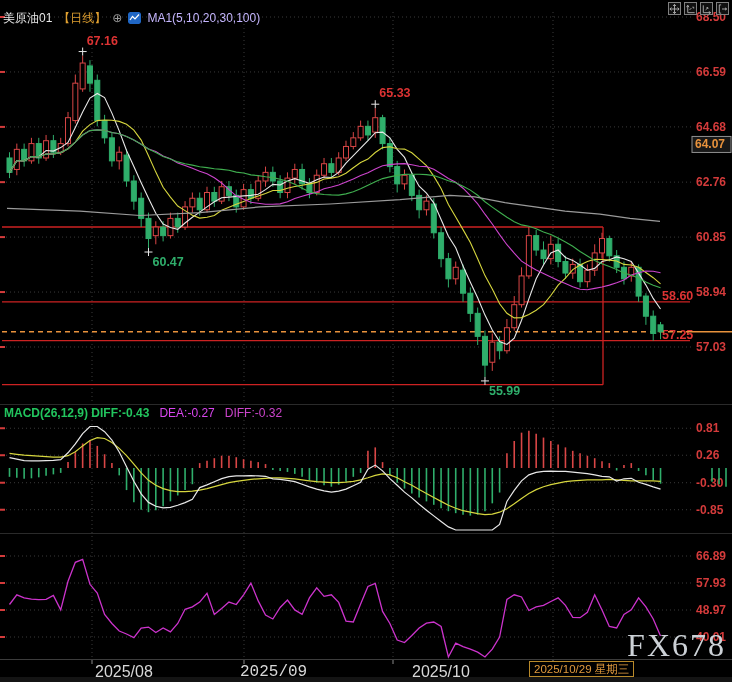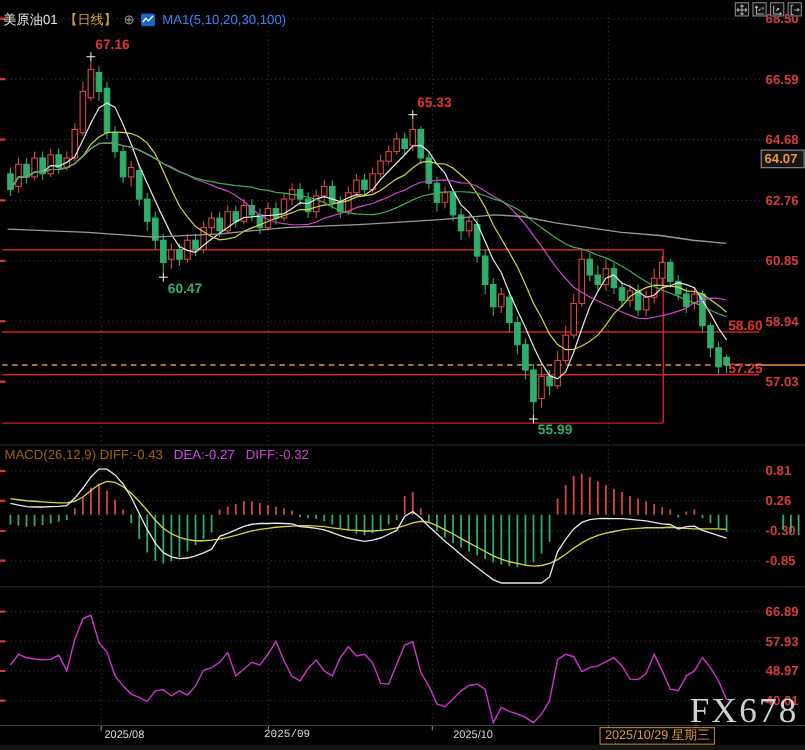--- a/index.html
+++ b/index.html
@@ -10,22 +10,22 @@
        gap:6px;font-size:12px;white-space:nowrap;z-index:5;margin-top:10px;}
   .hdr .sym{color:#e8e8e8;}
   .hdr .per{color:#e0a030;}
   .hdr .plus{color:#999;font-size:12px;}
   .phdr{position:absolute;display:flex;gap:10px;font-size:12px;white-space:nowrap;z-index:5;}
   .toolbar{position:absolute;right:3px;top:2px;display:flex;gap:3px;z-index:6;}
   .tbtn{width:13px;height:13px;border:1px solid #808080;background:#101010;display:flex;
         align-items:center;justify-content:center;cursor:pointer;box-sizing:border-box;}
   .minichart{width:13px;height:12px;border-radius:2px;overflow:hidden;}
   #datebox{position:absolute;border:1px solid #b8892a;color:#e09a3e;font-size:11.5px;
-           padding:0 4px;height:14px;line-height:14px;z-index:5;background:#000;margin-left:16px;}
-  .xlab{position:absolute;color:#d8d8d8;font-size:10px;z-index:4;}
+           padding:0 4px;height:14px;line-height:14px;z-index:5;background:#000;}
+  .xlab{position:absolute;color:#d8d8d8;font-size:16px;z-index:4;}
   #wm{position:absolute;right:6px;bottom:18px;color:#ccd1d6;font-size:32px;
       letter-spacing:2px;z-index:3;font-family:Liberation Serif, serif;}
 </style>
 </head>
 <body>
 
 <div id="app">
   <svg id="chart" width="732" height="682">
       <line x1="92" y1="12" x2="92" y2="658" stroke="#3a3a3a" stroke-width="1" stroke-dasharray="1,3"></line>
       <line x1="244" y1="12" x2="244" y2="658" stroke="#3a3a3a" stroke-width="1" stroke-dasharray="1,3"></line>
@@ -393,21 +393,21 @@
   <div class="hdr">
     <span class="sym">美原油01</span>
     <span class="per">【日线】</span>
     <span class="plus">⊕</span>
     <span class="minichart">
       <svg width="13" height="12">
           <rect x="0" y="0" width="13" height="12" rx="2" fill="#1f66c4"></rect>
       <path d="M2,8 L4.5,4.5 L7,7 L11,2.5" stroke="#fff" stroke-width="1.2" fill="none"></path>
         </svg>
     </span>
-    <span style="color:#3b82f6">MA1(5,10,20,30,100)</span>
+    <span style="color:#c4b5fd">MA1(5,10,20,30,100)</span>
   </div>
 
   <div class="toolbar">
     <span class="tbtn">
       <svg width="12" height="12" viewBox="0 0 12 12" stroke="#b0b0b0" fill="none" stroke-width="1">
         <path d="M6,1 V11 M1,6 H11 M6,1 l-1.6,1.7 M6,1 l1.6,1.7 M6,11 l-1.6,-1.7 M6,11 l1.6,-1.7 M1,6 l1.7,-1.6 M1,6 l1.7,1.6 M11,6 l-1.7,-1.6 M11,6 l-1.7,1.6"></path>
         </svg>
     </span>
     <span class="tbtn">
       <svg width="12" height="12" viewBox="0 0 12 12" stroke="#b0b0b0" fill="none" stroke-width="1">
@@ -420,21 +420,21 @@
         </svg>
     </span>
     <span class="tbtn">
       <svg width="12" height="12" viewBox="0 0 12 12" stroke="#b0b0b0" fill="none" stroke-width="1">
         <path d="M4.5,1.5 H2.5 V10.5 H4.5 M5.5,6 H10.5 M10.5,6 l-1.8,-1.3 M10.5,6 l-1.8,1.3"></path>
         </svg>
     </span>
   </div>
 
   <div class="phdr" id="macd-header" style="left:4px;top:406px;">
-      <span style="color: #a16207;">MACD(26,12,9) DIFF:-0.43</span>
+      <span style="color: #22c55e; font-weight: bold;">MACD(26,12,9) DIFF:-0.43</span>
       <span style="color: #d946ef;">DEA:-0.27</span>
       <span style="color: rgb(204, 68, 204);">DIFF:-0.32</span>
     </div>
 
   <div id="xlabels">
       <div class="xlab" style="left: 95px; top: 663px;">2025/08</div>
       <div class="xlab" style="left: 240px; top: 663px; font-family: Liberation Mono, monospace;">2025/09</div>
       <div class="xlab" style="left: 412px; top: 663px;">2025/10</div>
     </div>
   <div id="datebox" style="left:529px;top:661px;">2025/10/29 星期三</div>

